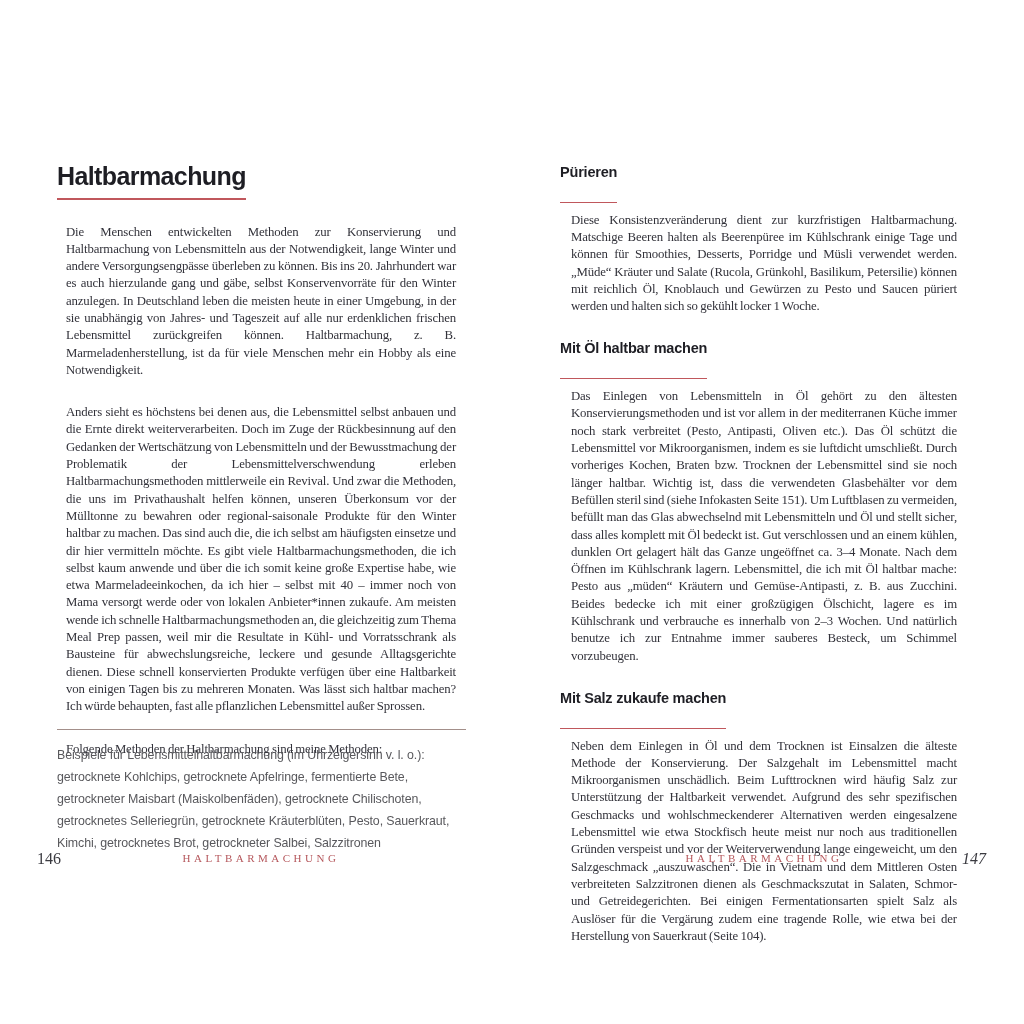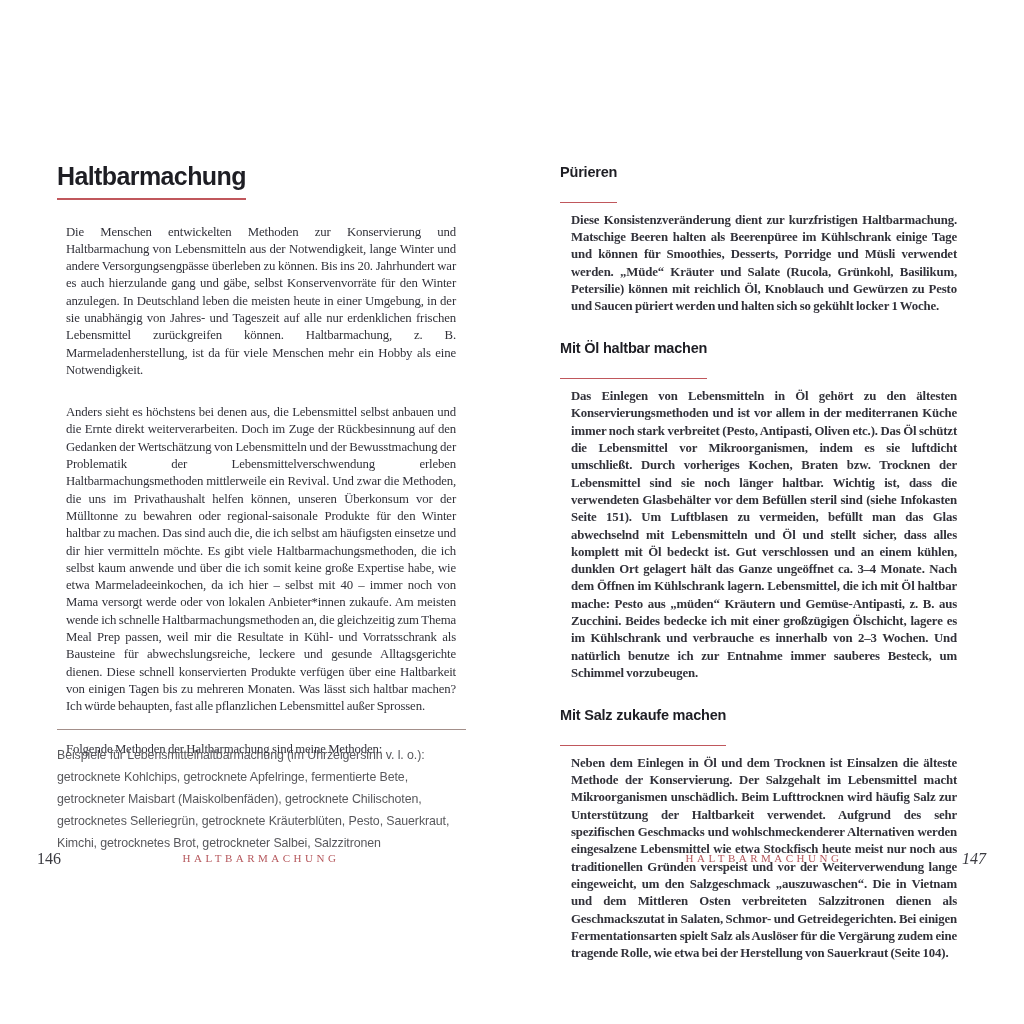--- a/index.html
+++ b/index.html
@@ -75,21 +75,21 @@
     font-family:"Liberation Sans", sans-serif;
     font-weight:700;
     font-size:14.5px;
     letter-spacing:-0.2px;
     color:var(--heading-text);
     border-bottom:1.5px solid var(--accent-red);
     padding-bottom:21px;
     margin:0 0 9px 0;
     line-height:1.15;
   }
-  .page-right .bodytext{padding-left:11px;width:397px;box-sizing:border-box;font-weight:bold;}
+  .page-right .bodytext{padding-left:11px;width:397px;box-sizing:border-box;}
 
   
   .running-head{
     position:absolute;top:852px;
     font-family:"Liberation Serif", serif;
     font-size:11px;
     letter-spacing:3.5px;
     color:var(--footer-red);
     text-align:center;
   }

